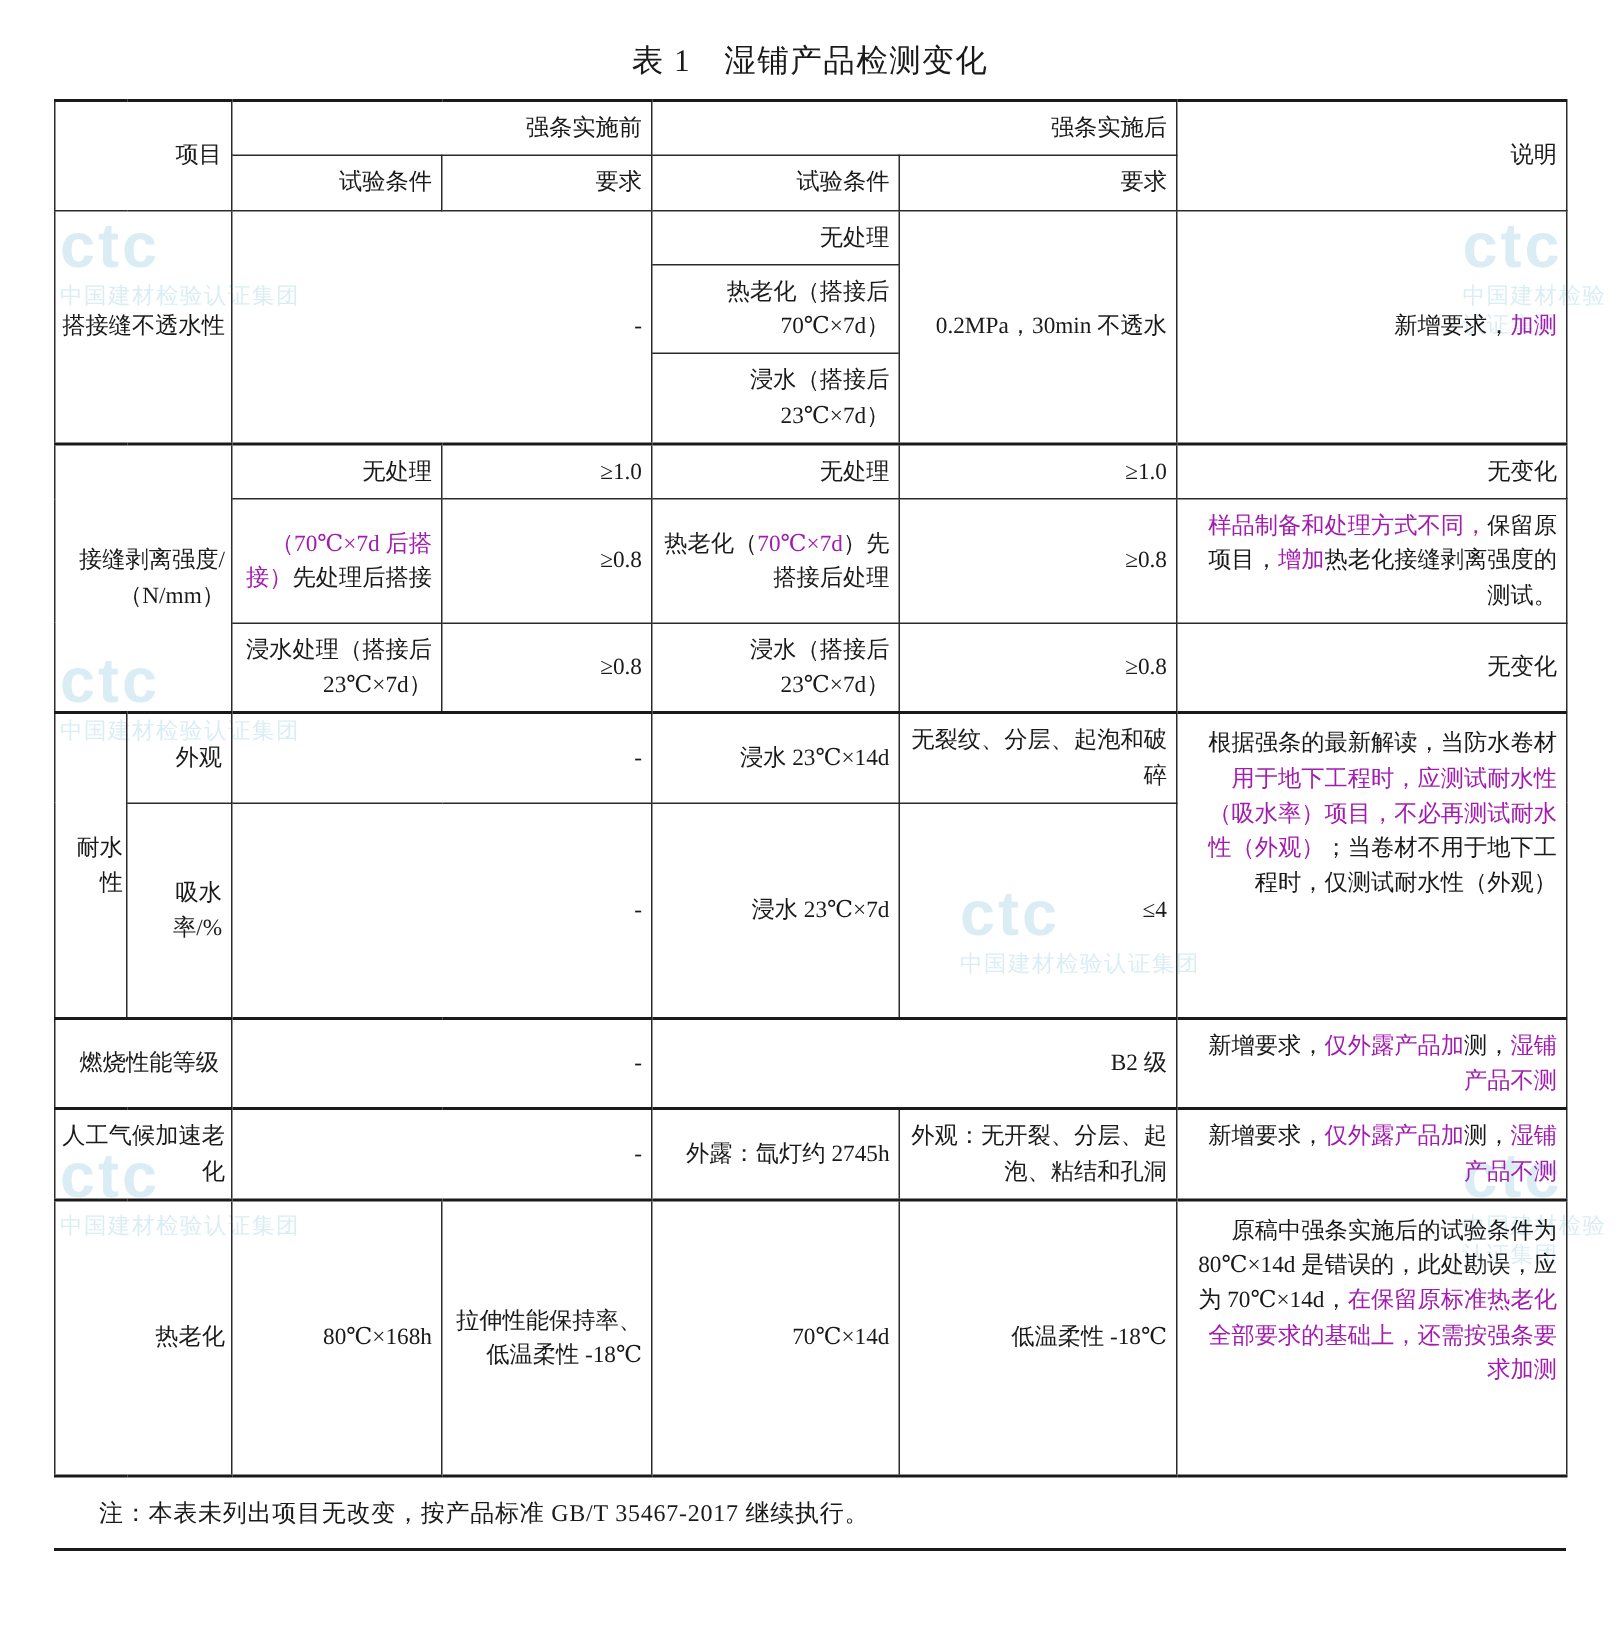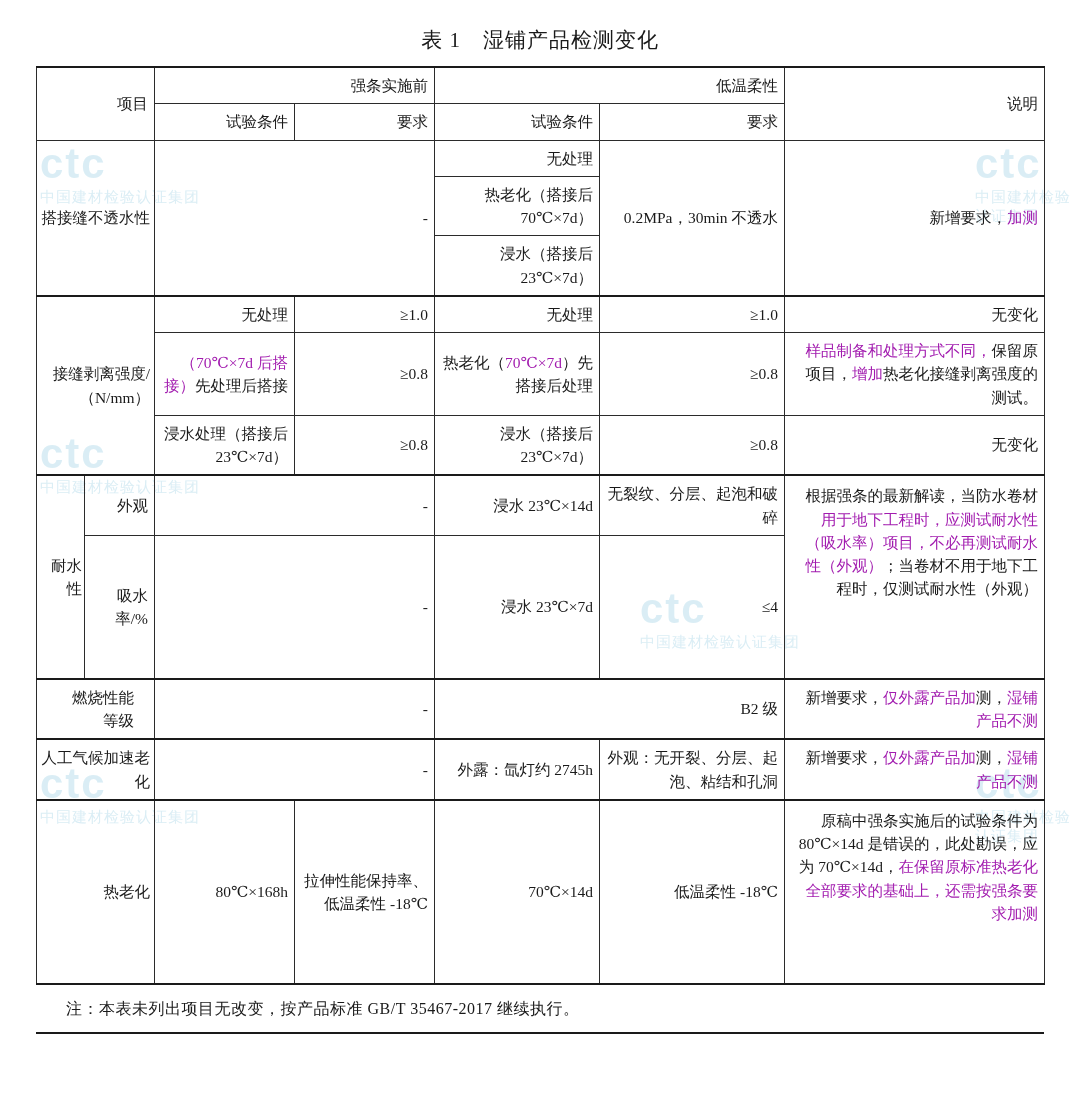--- a/index.html
+++ b/index.html
@@ -116,21 +116,21 @@
       <col style="width:140px">
       <col style="width:165px">
       <col style="width:185px">
       <col style="width:260px">
     </colgroup>
     <tbody>
 
       <tr>
         <td class="thick-top hdr" colspan="2" rowspan="2">项目</td>
         <td class="thick-top hdr" colspan="2">强条实施前</td>
-        <td class="thick-top hdr" colspan="2">低温柔性</td>
+        <td class="thick-top hdr" colspan="2">强条实施后</td>
         <td class="thick-top hdr" rowspan="2">说明</td>
       </tr>
       <tr>
         <td class="hdr">试验条件</td>
         <td class="hdr">要求</td>
         <td class="hdr">试验条件</td>
         <td class="hdr">要求</td>
       </tr>
 
       <tr>
@@ -189,21 +189,21 @@
         </td>
       </tr>
       <tr>
         <td style="height:130px">吸水率/%</td>
         <td colspan="2">-</td>
         <td>浸水 23℃×7d</td>
         <td>≤4</td>
       </tr>
 
       <tr>
-        <td class="thick-top" colspan="2" style="padding:0 20px">燃烧性能等级</td>
+        <td class="thick-top" colspan="2" style="padding:0 8px">燃烧性能等级</td>
         <td class="thick-top" colspan="2">-</td>
         <td class="thick-top" colspan="2">B2 级</td>
         <td class="thick-top small-pad">
           <span>新增要求，</span><span class="red">仅外露产品加</span><span>测，</span><span class="red">湿铺产品不测</span>
         </td>
       </tr>
 
       <tr>
         <td class="thick-top" colspan="2" style="padding:0 4px">人工气候加速老化</td>
         <td class="thick-top" colspan="2">-</td>

